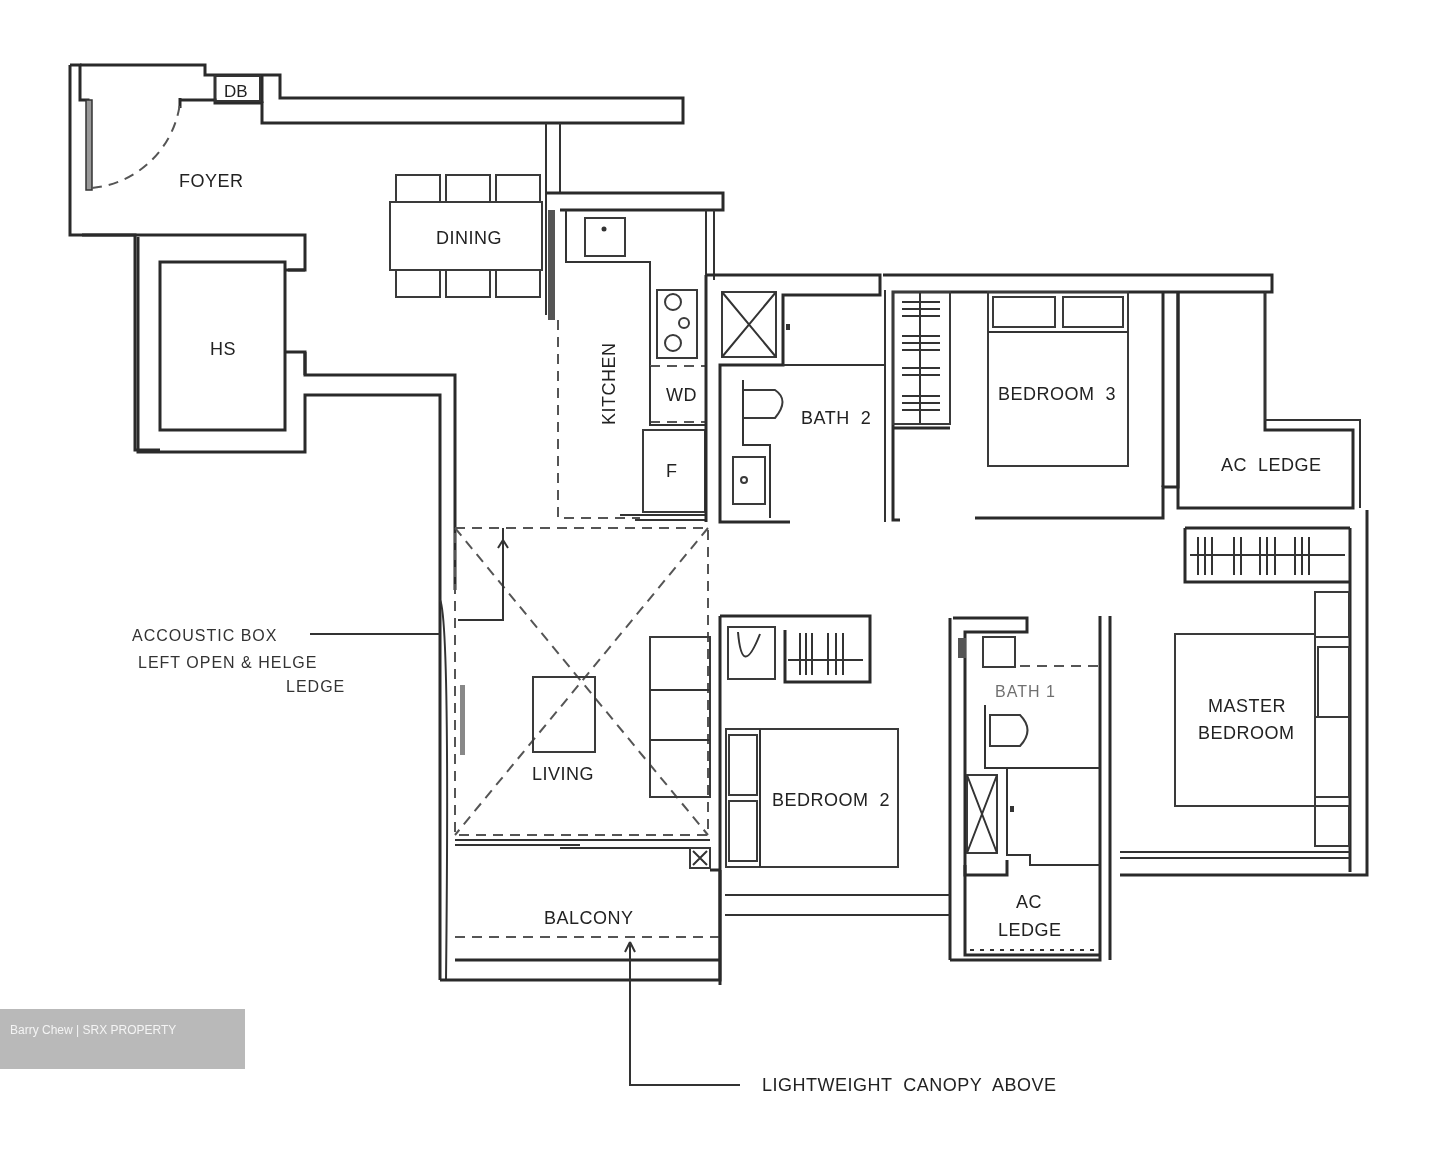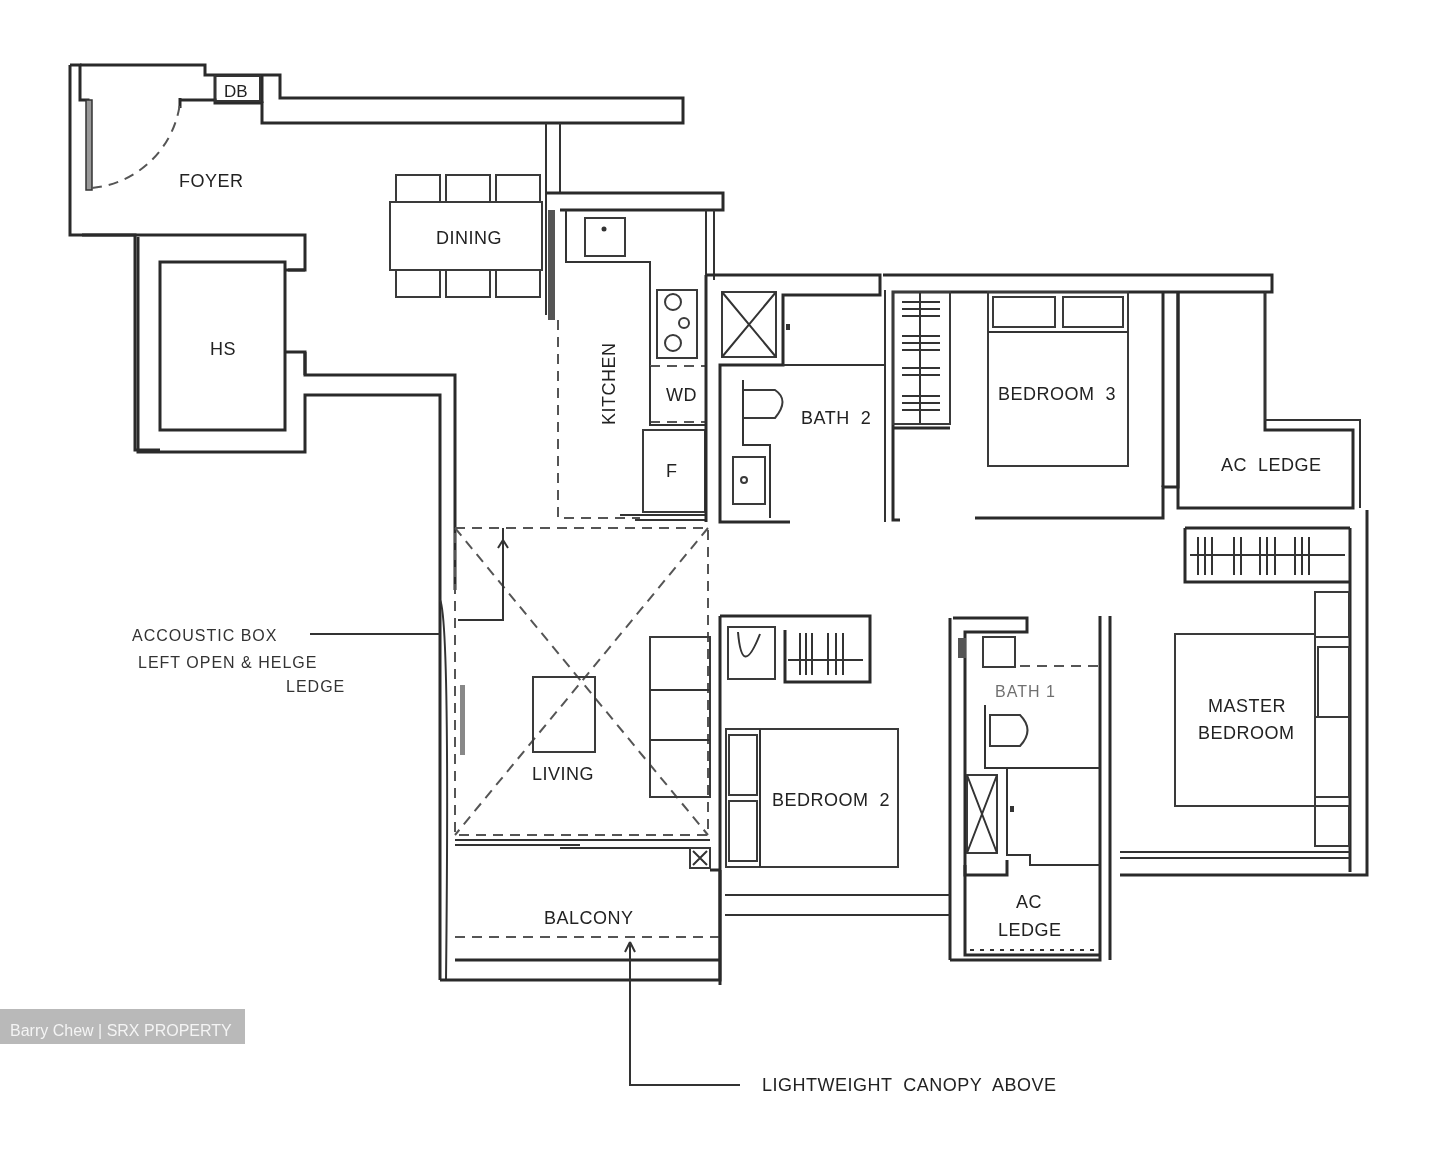--- a/index.html
+++ b/index.html
@@ -6,22 +6,22 @@
   body { width: 1440px; height: 1153px; position: relative; overflow: hidden;
          font-family: "Liberation Sans", sans-serif; }
   #plan { position: absolute; left: 0; top: 0; width: 1440px; height: 1153px; }
   .w { fill: none; stroke: #2a2a2a; stroke-width: 3; }
   .t { fill: none; stroke: #333; stroke-width: 2; }
   .f { fill: none; stroke: #3a3a3a; stroke-width: 2; }
   .d { fill: none; stroke: #555; stroke-width: 2; stroke-dasharray: 10 7; }
   .lbl { font-family: "Liberation Sans", sans-serif; font-size: 18px; fill: #222; letter-spacing: 0.5px; }
   .lbl-sm { font-family: "Liberation Sans", sans-serif; font-size: 17px; fill: #222; }
   .lbl-blur { font-family: "Liberation Sans", sans-serif; font-size: 16px; fill: #333; letter-spacing: 1px; }
-  .watermark { position: absolute; left: 0; top: 1009px; width: 245px; height: 35px;
-               background: #b9b9b9; color: #f4f4f4; font-size: 16px;
+  .watermark { position: absolute; left: 0; top: 1009px; width: 245px; height: 60px;
+               background: #b9b9b9; color: #f4f4f4; font-size: 12px;
                line-height: 43px; padding-left: 10px; box-sizing: border-box;
                font-family: "Liberation Sans", sans-serif; }
 </style>
 </head>
 <body>
 
 <svg id="plan" viewBox="0 0 1440 1153" xmlns="http://www.w3.org/2000/svg">
 
   <g>
     <path class="w" d="M70 65 H80 V100 H88 V190"></path>

